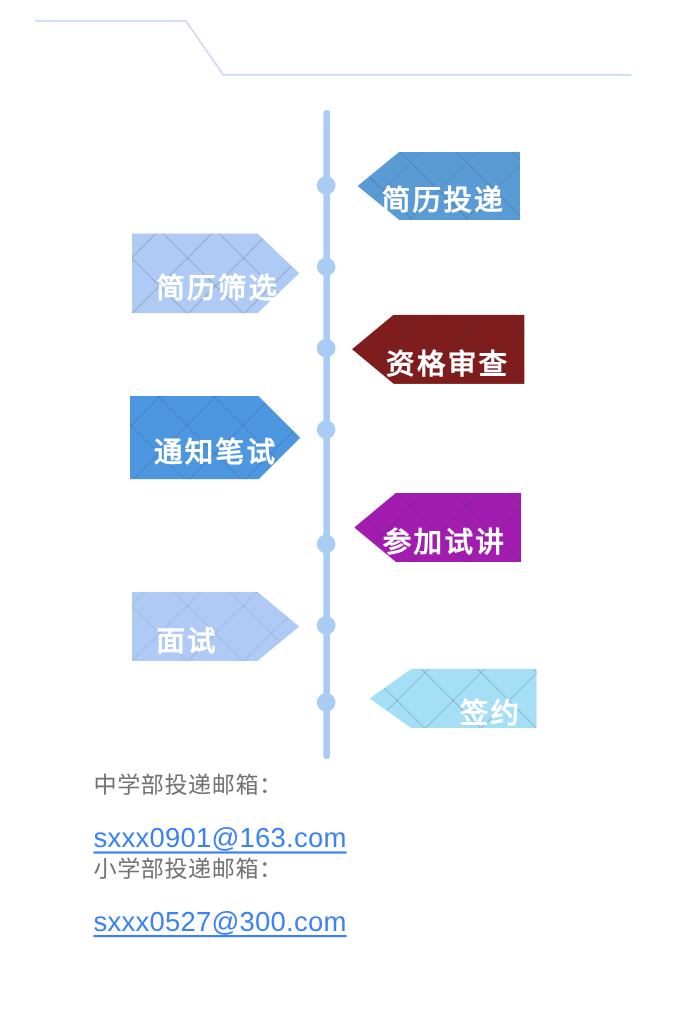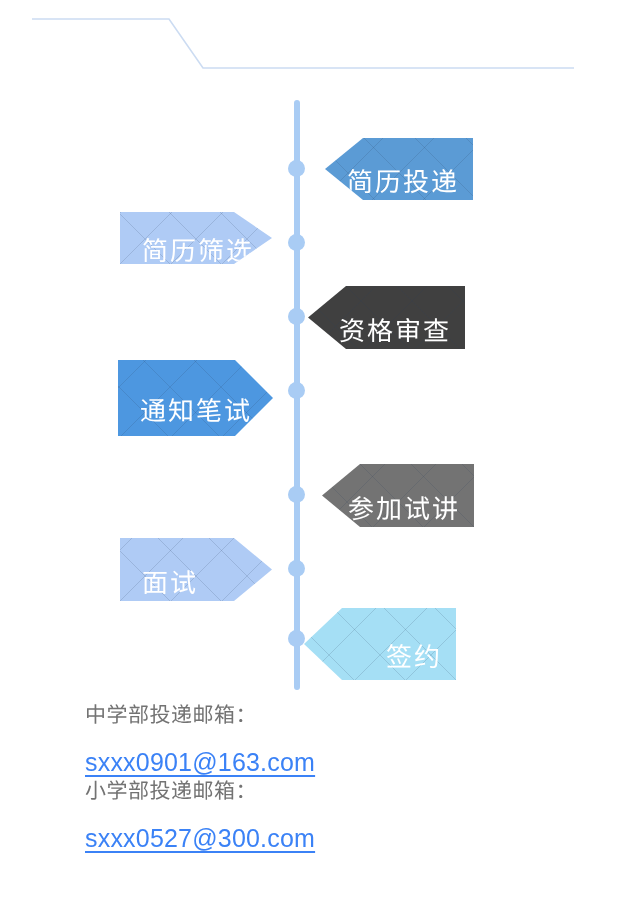--- a/index.html
+++ b/index.html
@@ -94,21 +94,21 @@
     background-image:
       repeating-linear-gradient(45deg, rgba(255,255,255,0) 0 35px, rgba(40,60,90,0.16) 35px 36px),
       repeating-linear-gradient(-45deg, rgba(255,255,255,0) 0 35px, rgba(40,60,90,0.16) 35px 36px);
     pointer-events: none;
   }
   .flow-label {
     position: relative;
     z-index: 2;
     color: #ffffff;
     font-size: 26px;
-    font-weight: normal;
+    font-weight: bold;
     letter-spacing: 2px;
     white-space: nowrap;
     line-height: 1;
     margin-top: 26px;
   }
 
   
   .contact-block {
     position: absolute;
     left: 85px;
@@ -150,46 +150,46 @@
 <div class="timeline-dot" style="top:382px"></div>
 <div class="timeline-dot" style="top:486px"></div>
 <div class="timeline-dot" style="top:560px"></div>
 <div class="timeline-dot" style="top:630px"></div>
 
 <div class="flow-step dir-left" style="left:325px; top:138px; width:148px; height:62px; background:#5B9BD5;">
   <span class="flow-hatch"></span>
   <span class="flow-label">简历投递</span>
 </div>
 
-<div class="flow-step dir-right" style="left:120px; top:212px; width:152px; height:52px; background:#AFCBF5;">
+<div class="flow-step dir-right" style="left:120px; top:212px; width:152px; height:73px; background:#AFCBF5;">
   <span class="flow-hatch"></span>
   <span class="flow-label">简历筛选</span>
 </div>
 
-<div class="flow-step dir-left" style="left:308px; top:286px; width:157px; height:63px; background:#404040;">
+<div class="flow-step dir-left" style="left:320px; top:286px; width:157px; height:63px; background:#7f1d1d;">
   <span class="flow-hatch"></span>
   <span class="flow-label">资格审查</span>
 </div>
 
 <div class="flow-step dir-right" style="left:118px; top:360px; width:155px; height:76px; background:#4D97E0;">
   <span class="flow-hatch"></span>
   <span class="flow-label">通知笔试</span>
 </div>
 
-<div class="flow-step dir-left" style="left:322px; top:464px; width:152px; height:63px; background:#737373;">
+<div class="flow-step dir-left" style="left:322px; top:448px; width:152px; height:63px; background:#a21caf;">
   <span class="flow-hatch"></span>
   <span class="flow-label">参加试讲</span>
 </div>
 
 <div class="flow-step dir-right" style="left:120px; top:538px; width:152px; height:63px; background:#AFCBF5;">
   <span class="flow-hatch"></span>
   <span class="flow-label">面试</span>
 </div>
 
-<div class="flow-step dir-left" style="left:304px; top:608px; width:152px; height:72px; background:#A5DFF5;justify-content:flex-end;">
+<div class="flow-step dir-left" style="left:336px; top:608px; width:152px; height:54px; background:#A5DFF5;justify-content:flex-end;">
   <span class="flow-hatch"></span>
   <span class="flow-label">签约</span>
 </div>
 
 <div class="contact-block" style="top:700px">
   <div class="contact-label">中学部投递邮箱：</div>
   <a class="contact-email">sxxx0901@163.com</a>
 </div>
 
 <div class="contact-block" style="top:776px">

